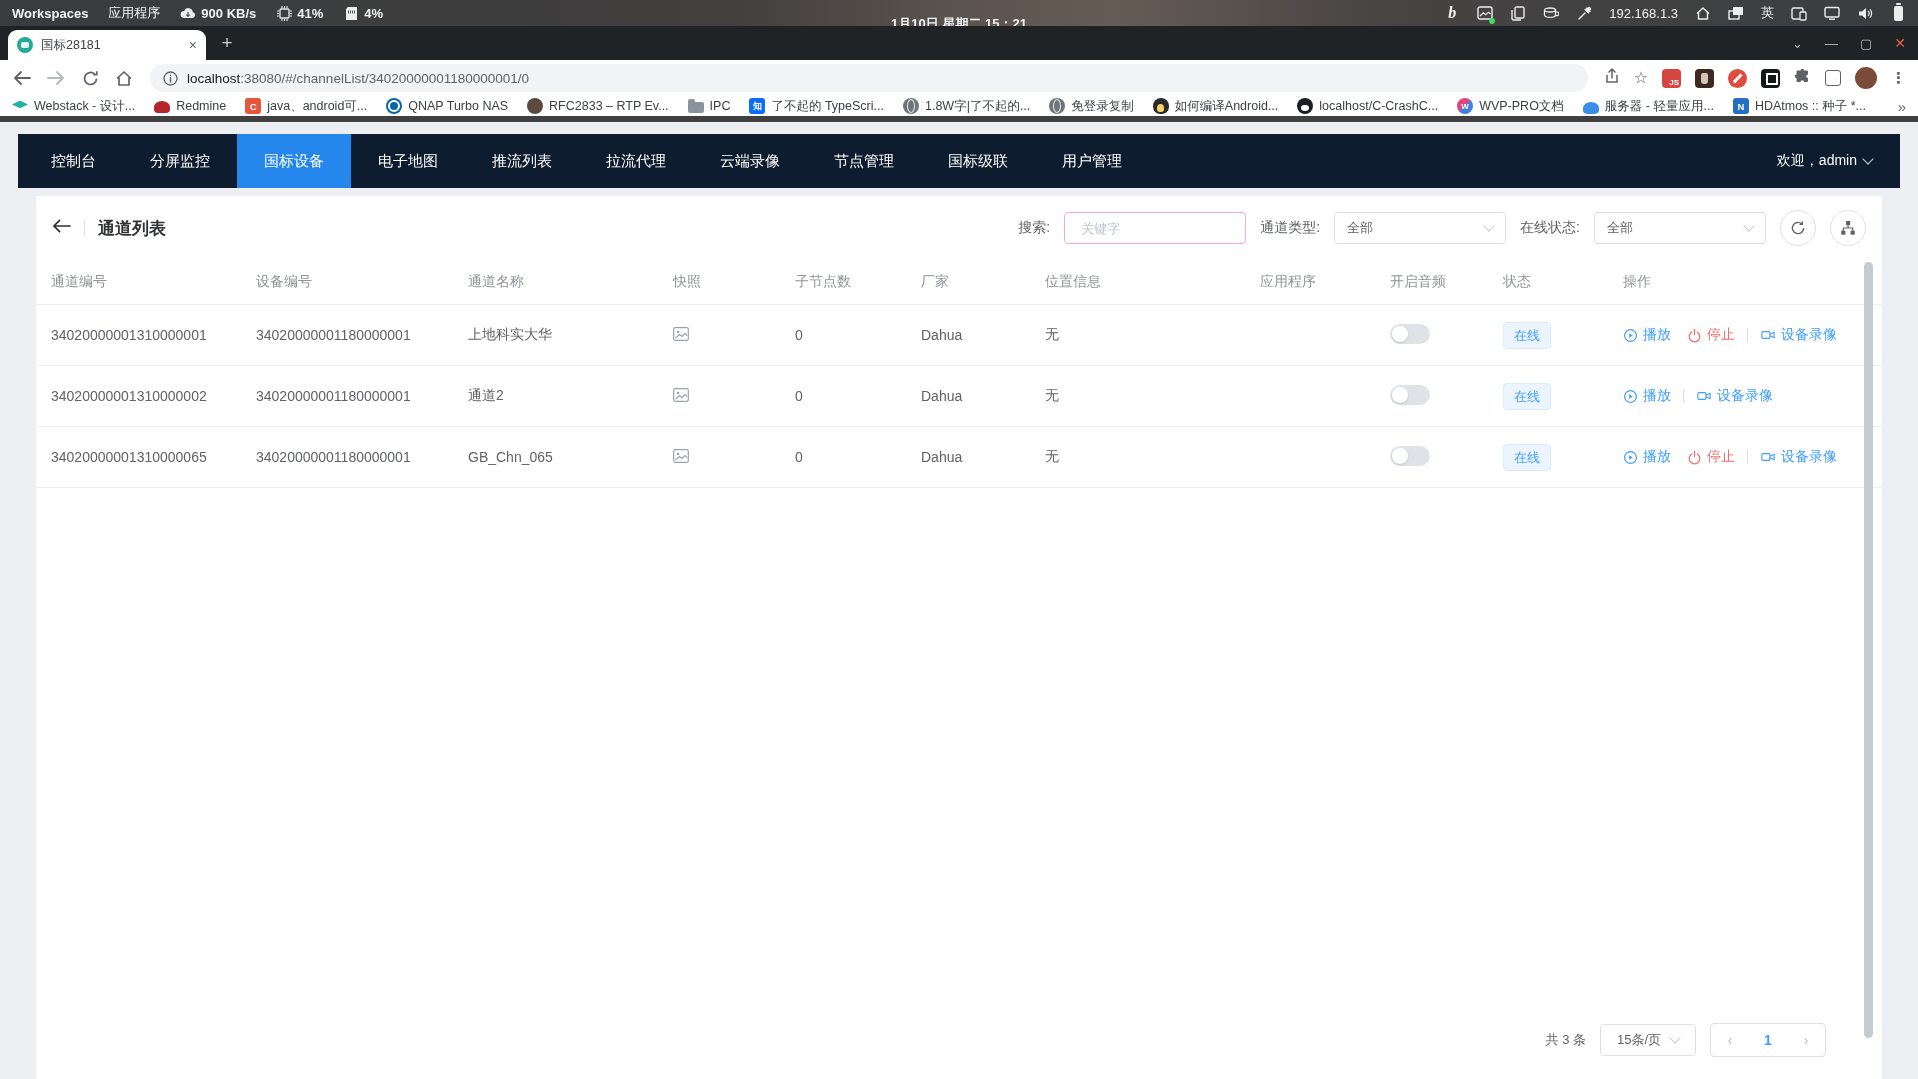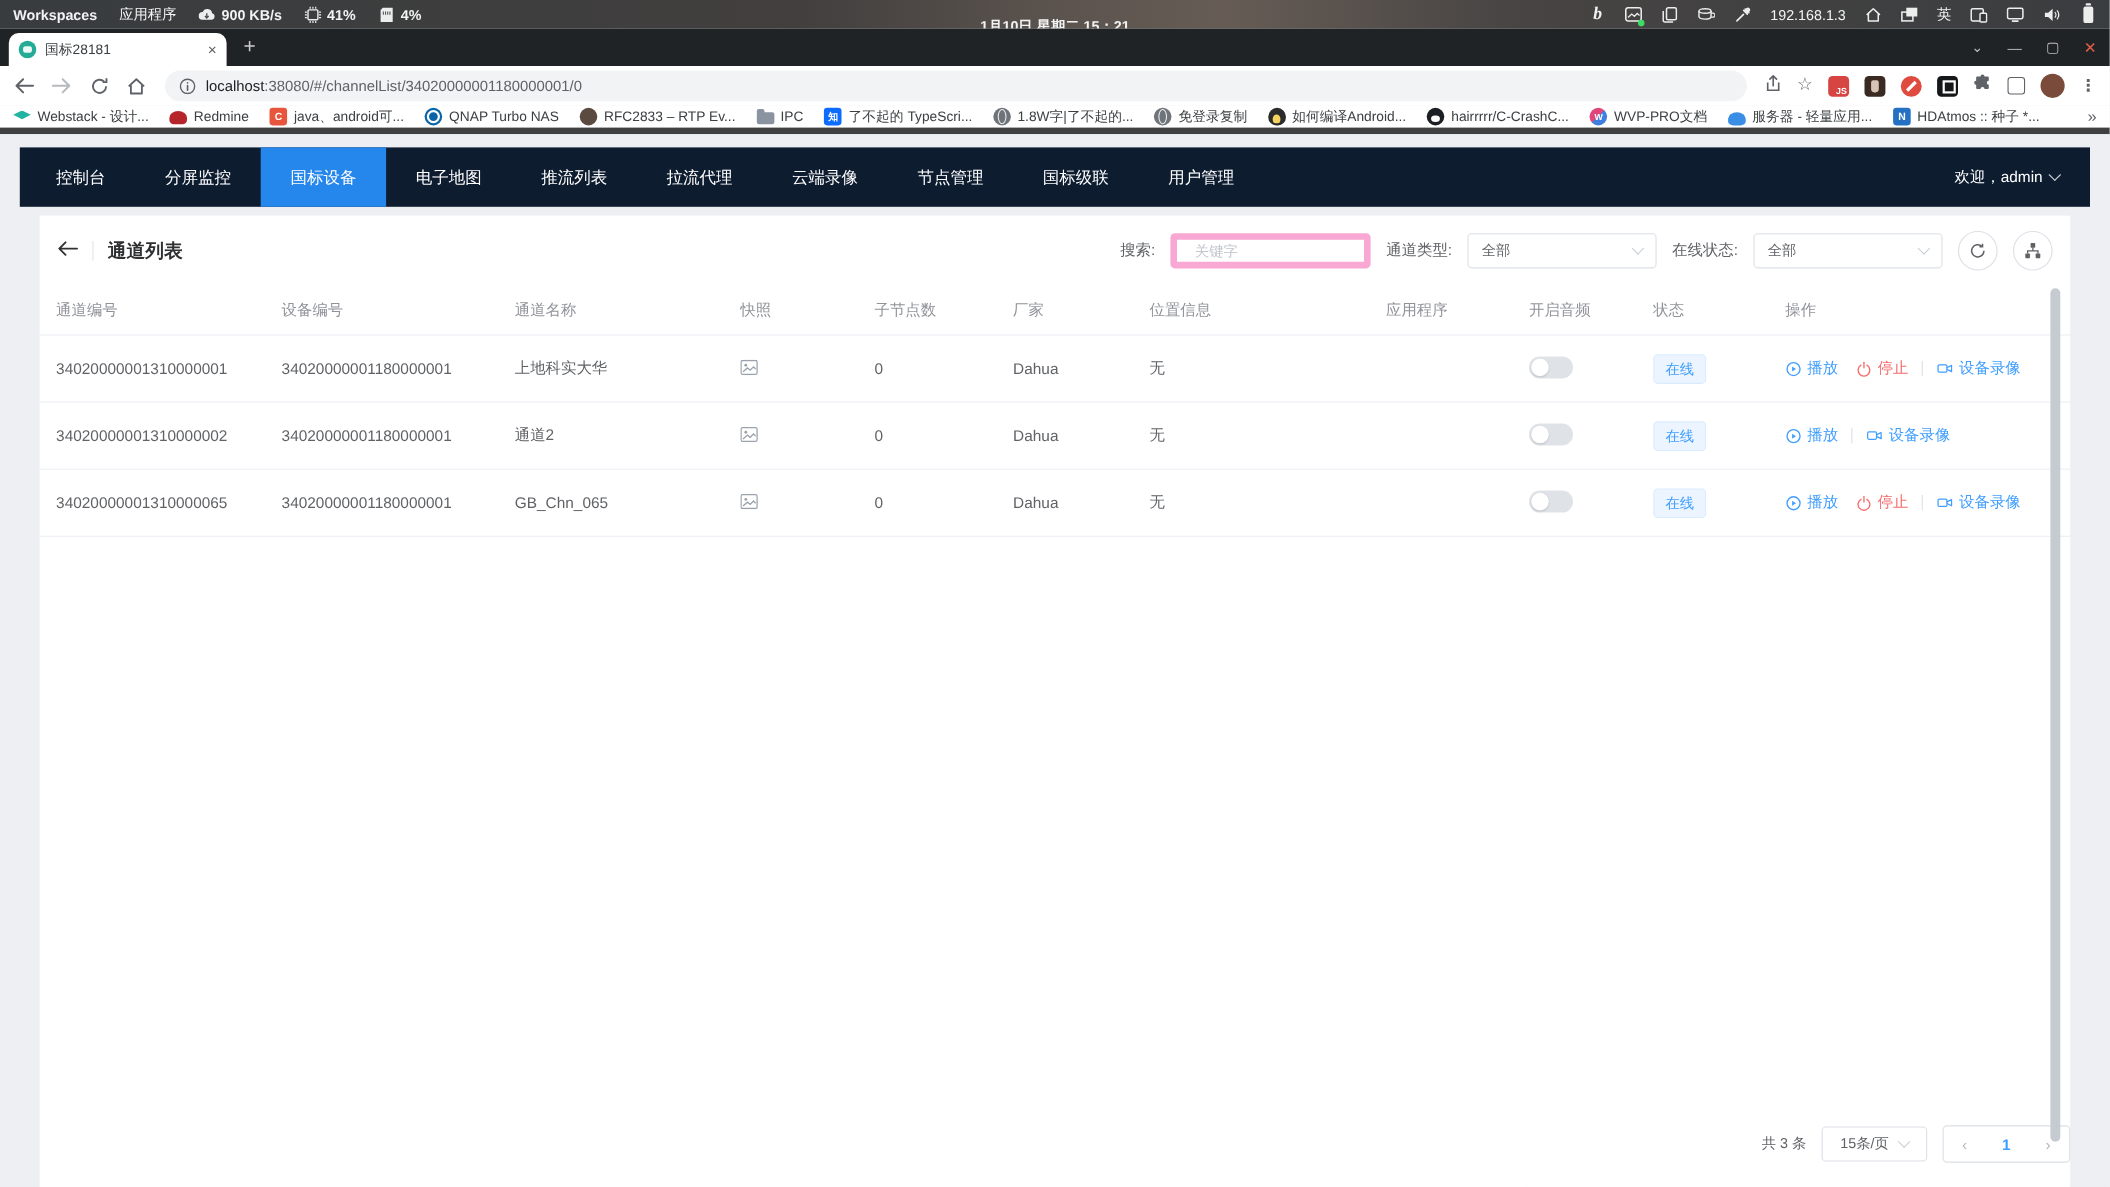--- a/index.html
+++ b/index.html
@@ -93,21 +93,21 @@
   .nav-welcome{margin-left:auto;display:flex;align-items:center;gap:7px;padding-right:28px;color:#ffffff;font-size:14px;cursor:pointer;}
   .chev{width:8px;height:8px;border-right:1.4px solid #c9ced6;border-bottom:1.4px solid #c9ced6;transform:rotate(45deg);margin-top:-4px;flex:none;}
 
   .card{margin:8px 36px 0;background:#ffffff;flex:1;display:flex;flex-direction:column;min-height:0;}
 
   .page-head{display:flex;align-items:center;height:64px;padding:0 16px;gap:13px;flex:none;}
   .head-divider{width:1px;height:18px;background:#dfe3e8;}
   .page-title{font-size:17px;font-weight:bold;color:#303133;}
   .head-right{margin-left:auto;display:flex;align-items:center;gap:14px;}
   .fld-label{font-size:14px;color:#606266;}
-  .search-box{width:182px;height:32px;border:6px solid #f9a8d4;border-radius:4px;display:flex;align-items:center;padding:0 10px;gap:6px;background:#fff;}
+  .search-box{width:182px;height:32px;border:1px solid #f9a8d4;border-radius:4px;display:flex;align-items:center;padding:0 10px;gap:6px;background:#fff;}
   .search-box input{border:none;outline:none;flex:1;font-size:13px;color:#606266;font-family:inherit;background:transparent;}
   .search-box input::placeholder{color:#c0c4cc;}
   .select-box{width:172px;height:32px;border:1px solid #dcdfe6;border-radius:4px;display:flex;align-items:center;justify-content:space-between;padding:0 12px;font-size:13px;color:#606266;background:#fff;cursor:pointer;}
   .circle-btn{width:36px;height:36px;border:1px solid #dcdfe6;border-radius:50%;display:flex;align-items:center;justify-content:center;background:#fff;cursor:pointer;flex:none;}
 
   table{width:100%;border-collapse:collapse;table-layout:fixed;}
   thead th{text-align:left;font-weight:normal;color:#909399;font-size:14px;padding:13px 10px;border-bottom:1px solid #ebeef5;}
   tbody td{color:#606266;font-size:14px;padding:0 10px;height:61px;border-bottom:1px solid #ebeef5;}
   th:first-child,td:first-child{padding-left:15px;}
 
@@ -117,21 +117,21 @@
   .badge-online{display:inline-block;padding:6px 10px;font-size:13px;line-height:1;color:#409eff;background:#ecf5ff;border:1px solid #d9ecff;border-radius:4px;}
 
   .ops{display:flex;align-items:center;}
   .op{display:inline-flex;align-items:center;gap:5px;color:#409eff;font-size:14px;cursor:pointer;white-space:nowrap;}
   .op.stop{color:#f56c6c;}
   .op + .op{margin-left:16px;}
   .op-divider{width:1px;height:14px;background:#dcdfe6;margin:0 12px;flex:none;}
 
   .table-empty{flex:1;}
 
-  .card-footer{display:flex;align-items:center;justify-content:flex-end;gap:14px;margin-bottom:22px;flex:none;}
+  .card-footer{display:flex;align-items:center;justify-content:flex-end;gap:14px;padding-right:56px;margin-bottom:22px;flex:none;}
   .total-text{font-size:13px;color:#606266;}
   .size-select{width:96px;height:32px;border:1px solid #dcdfe6;border-radius:4px;display:flex;align-items:center;justify-content:center;gap:10px;font-size:13px;color:#606266;background:#fff;cursor:pointer;}
   .pager{display:flex;align-items:center;border:1px solid #dcdfe6;border-radius:4px;height:34px;background:#fff;}
   .pg{width:38px;text-align:center;font-size:14px;cursor:pointer;}
   .pg-prev,.pg-next{color:#b4b9bf;}
   .pg-cur{color:#409eff;font-weight:bold;}
 
   .scroll-thumb{position:absolute;left:1864px;top:140px;width:9px;height:776px;background:#c6cbd1;border-radius:5px;}
 </style>
 </head>
@@ -338,21 +338,21 @@
   <span class="bm">
       <span class="bm-ico bi-globe"></span>
       <span>免登录复制</span>
     </span>
   <span class="bm">
       <span class="bm-ico bi-penguin"></span>
       <span>如何编译Android...</span>
     </span>
   <span class="bm">
       <span class="bm-ico bi-github"></span>
-      <span>hairrrrr/C-CrashC...</span>
+      <span>localhost/C-CrashC...</span>
     </span>
   <span class="bm">
       <span class="bm-ico bi-wvp"></span>
       <span>WVP-PRO文档</span>
     </span>
   <span class="bm">
       <span class="bm-ico bi-cloud"></span>
       <span>服务器 - 轻量应用...</span>
     </span>
   <span class="bm">

